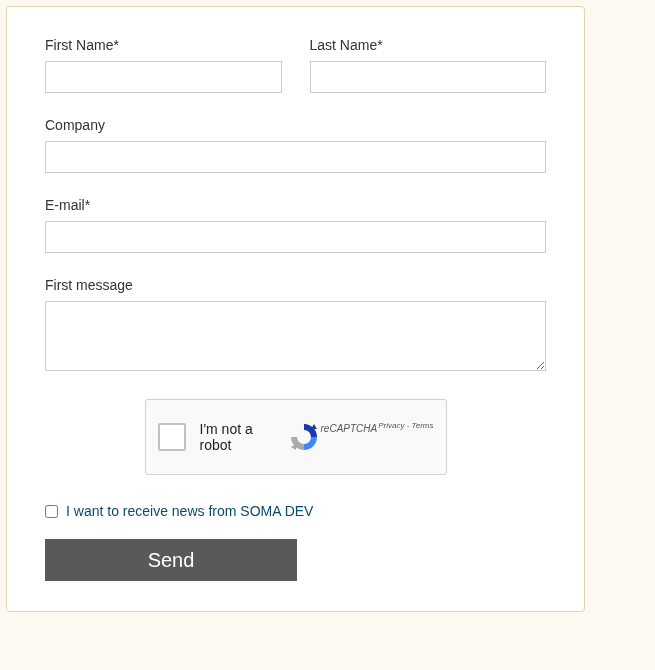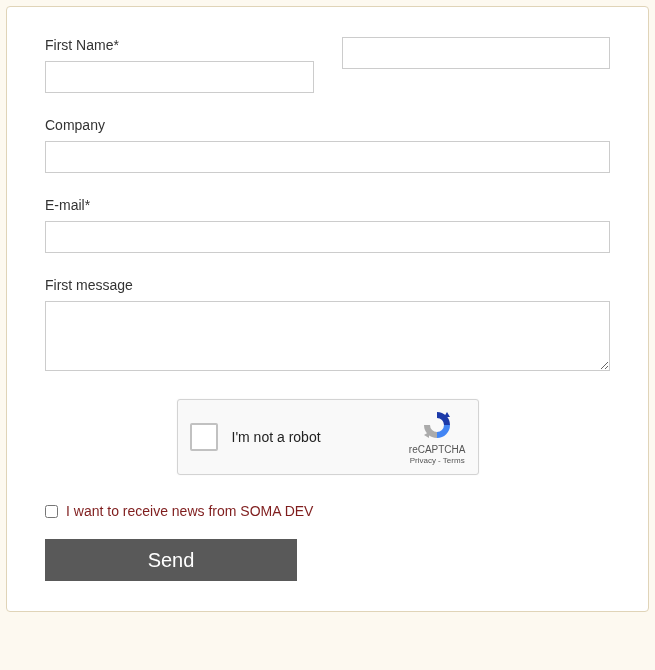--- a/index.html
+++ b/index.html
@@ -6,21 +6,21 @@
       box-sizing: border-box;
       margin: 0;
       padding: 0;
     }
     body {
       font-family: "Segoe UI", Arial, sans-serif;
       background: #fdf9f0;
       padding: 6px;
     }
     .form-container {
-      width: 643px;
+      width: 579px;
       background: #ffffff;
       border: 1px solid #e0d4b8;
       border-radius: 4px;
       padding: 30px 38px 30px 38px;
     }
     .row {
       display: flex;
       gap: 28px;
       margin-bottom: 24px;
     }
@@ -83,23 +83,22 @@
       margin-right: 14px;
       flex-shrink: 0;
     }
     .recaptcha-label {
       font-size: 14px;
       color: #222;
       flex: 1;
     }
     .recaptcha-right {
       display: flex;
-      flex-direction: column;
-      align-items: center;
       gap: 1px;
+      font-style: italic;
     }
     .recaptcha-logo {
       width: 32px;
       height: 32px;
       position: relative;
     }
     .recaptcha-brand {
       font-size: 10px;
       color: #555;
       margin-top: 2px;
@@ -117,21 +116,21 @@
       gap: 8px;
       margin-bottom: 20px;
     }
     .checkbox-row input[type="checkbox"] {
       width: 13px;
       height: 13px;
     }
     .checkbox-row label {
       margin-bottom: 0;
       font-size: 14px;
-      color: #7f1d1d;
+      color: #0c4a6e;
     }
     .send-btn {
       width: 252px;
       height: 42px;
       background: #595959;
       color: #fff;
       border: none;
       font-size: 20px;
       cursor: pointer;
     }
@@ -140,20 +139,21 @@
 <body>
 
 <div class="form-container">
 
   <div class="row">
     <div class="field">
       <label>First Name*</label>
       <input type="text" value="" style="">
     </div>
     <div class="field">
+      <label>Last Name*</label>
       <input type="text" value="" style="">
     </div>
   </div>
 
   <div class="field-full">
     <label>Company</label>
     <input type="text" value="" style="">
   </div>
 
   <div class="field-full">

